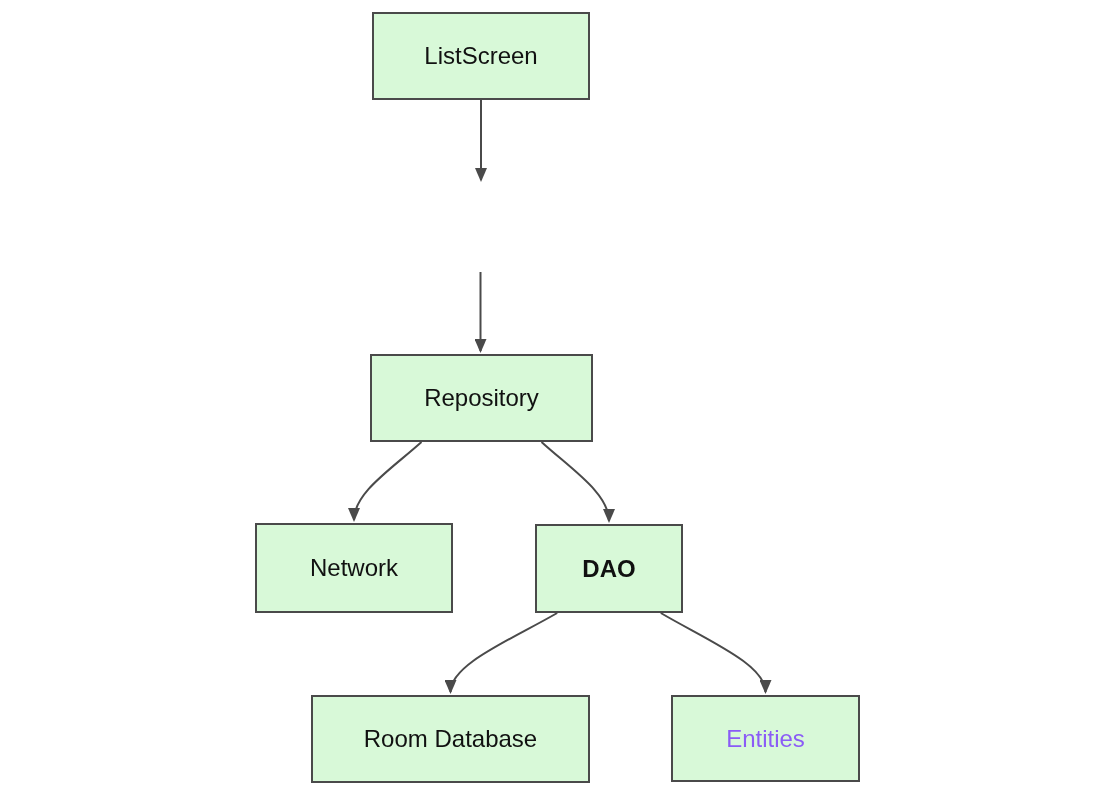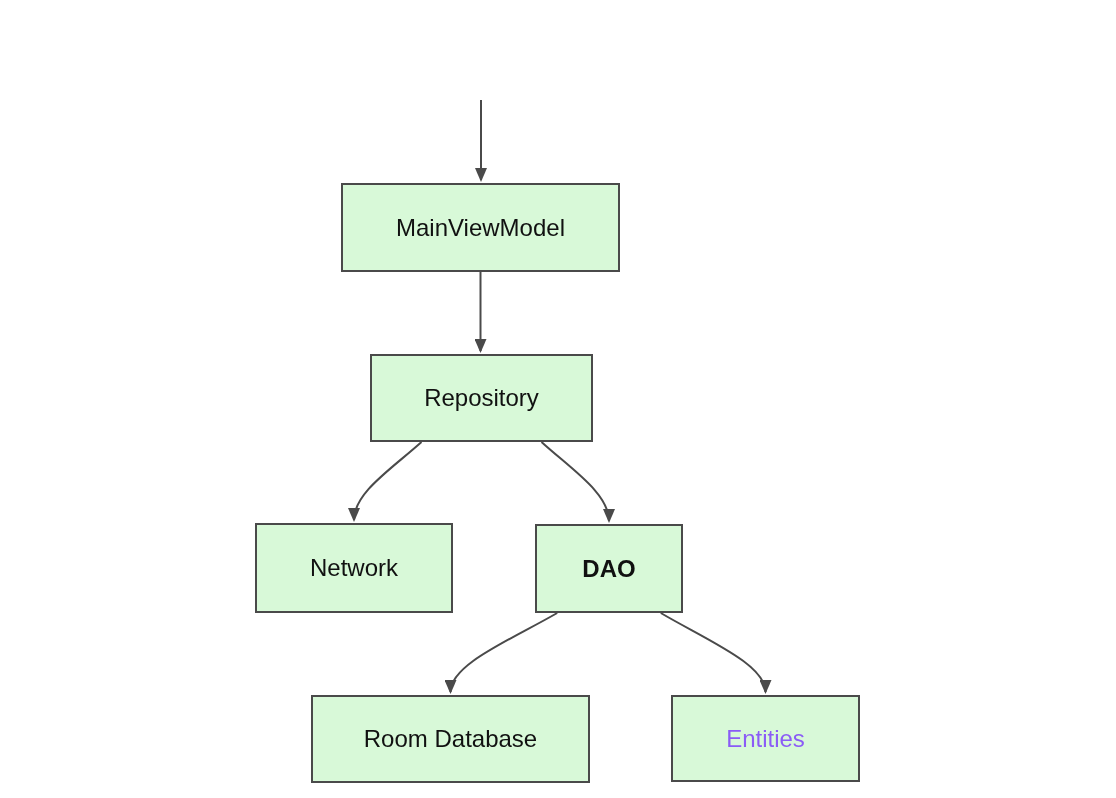--- a/index.html
+++ b/index.html
@@ -47,22 +47,22 @@
         </marker>
       </defs>
       <path d="M 481 100 L 481 180" fill="none" stroke="#4a4a4a" stroke-width="2" marker-end="url(#arrow)"></path>
       <path d="M 480.5 272 L 480.5 351" fill="none" stroke="#4a4a4a" stroke-width="2" marker-end="url(#arrow)"></path>
       <path d="M 421.5 442 C 391.125 469.3, 354 492.7, 354 520" fill="none" stroke="#4a4a4a" stroke-width="2" marker-end="url(#arrow)"></path>
       <path d="M 541.5 442 C 571.875 469.65, 609 493.35, 609 521" fill="none" stroke="#4a4a4a" stroke-width="2" marker-end="url(#arrow)"></path>
       <path d="M 557.2 613 C 509.185 640.65, 450.5 664.35, 450.5 692" fill="none" stroke="#4a4a4a" stroke-width="2" marker-end="url(#arrow)"></path>
       <path d="M 660.8 613 C 707.915 640.65, 765.5 664.35, 765.5 692" fill="none" stroke="#4a4a4a" stroke-width="2" marker-end="url(#arrow)"></path>
     </svg>
 
-  <div class="node" style="left: 341px; top: 183px; width: 279px; height: 89px; background: rgb(216, 249, 216); border-color: rgb(74, 74, 74); color: rgb(17, 17, 17);">
-    <span>MainViewModel</span>
+  <div class="node" style="left: 372px; top: 12px; width: 218px; height: 88px; background: rgb(216, 249, 216); border-color: rgb(74, 74, 74); color: rgb(17, 17, 17);">
+    <span>ListScreen</span>
   </div>
   <div class="node" style="left: 370px; top: 354px; width: 223px; height: 88px; background: rgb(216, 249, 216); border-color: rgb(74, 74, 74); color: rgb(17, 17, 17);">
     <span>Repository</span>
   </div>
   <div class="node" style="left: 255px; top: 523px; width: 198px; height: 90px; background: rgb(216, 249, 216); border-color: rgb(74, 74, 74); color: rgb(17, 17, 17); text-align: center;">
     <span>Network</span>
   </div>
   <div class="node" style="left: 535px; top: 524px; width: 148px; height: 89px; background: rgb(216, 249, 216); border-color: rgb(74, 74, 74); color: rgb(17, 17, 17); font-weight: bold;">
     <span>DAO</span>
   </div>

